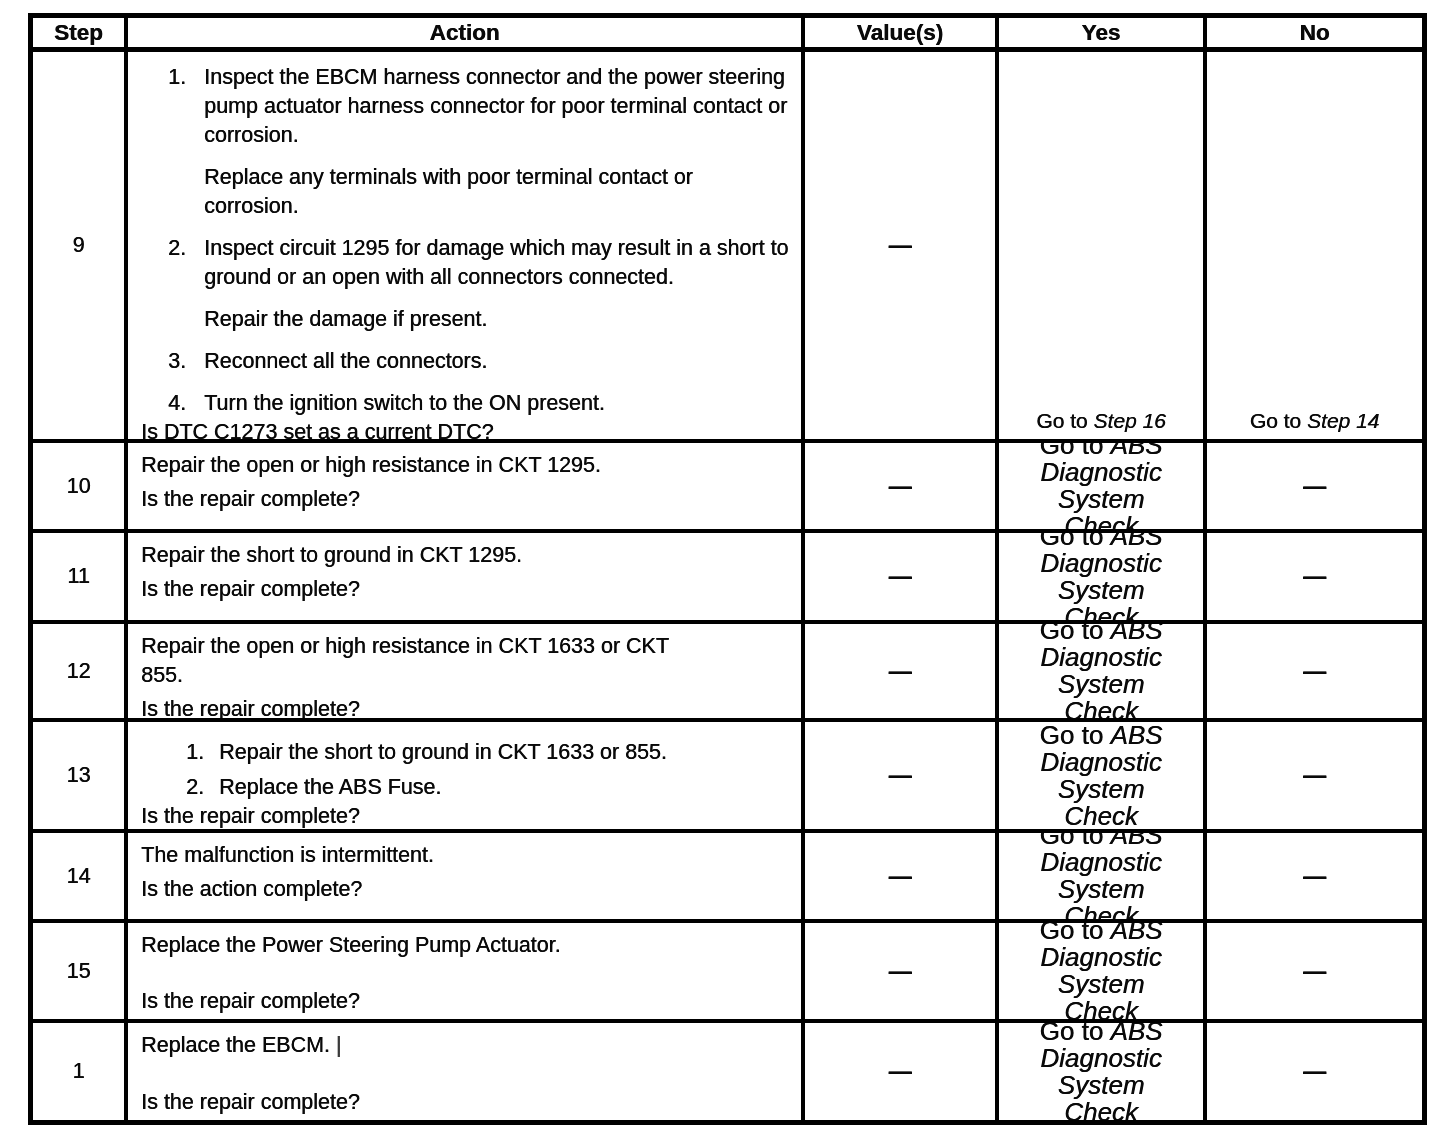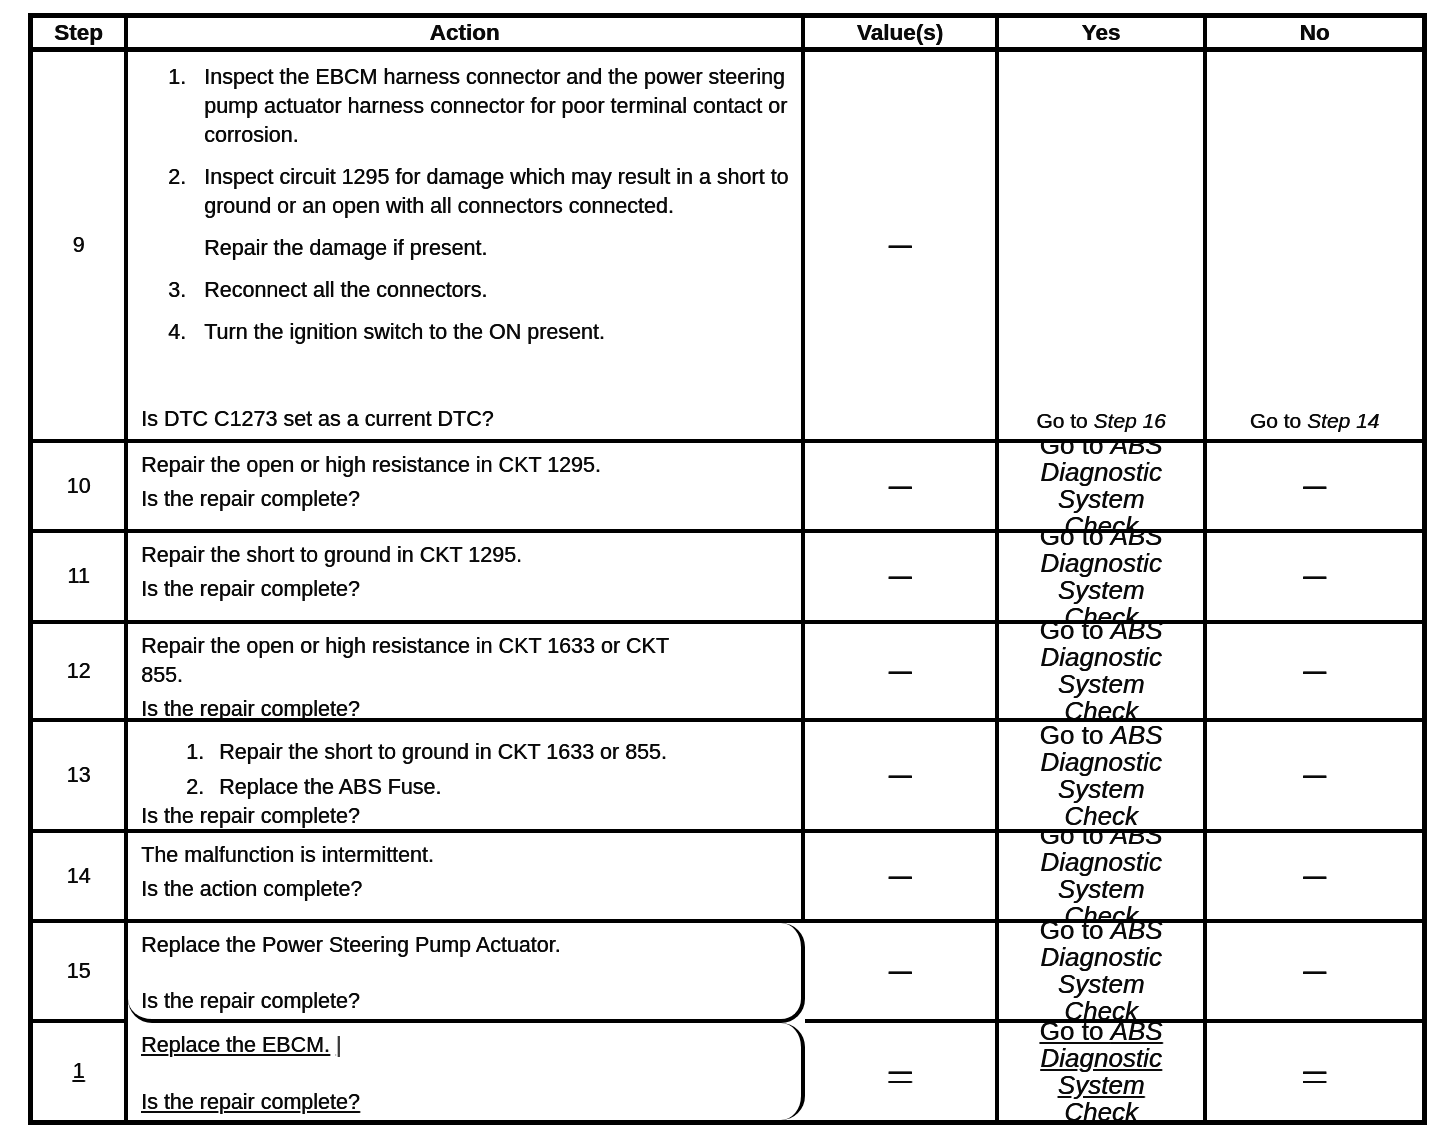--- a/index.html
+++ b/index.html
@@ -30,21 +30,21 @@
     text-shadow: 0.45px 0 0 currentColor; 
   }
   .cell {
     box-sizing: border-box;
     border-right: 4px solid #000;
     border-bottom: 4px solid #000;
     overflow: hidden;
     background: #fff;
   }
   .cell.lc { border-right: none; }
-  .cell.lr { border-bottom: none; text-decoration: underline; }
+  .cell.lr { border-bottom: none; }
   
   .hd {
     display: flex;
     align-items: center;
     justify-content: center;
     font-weight: bold;
     font-size: 22.5px;
     border-bottom-width: 5px;
   }
   
@@ -64,21 +64,21 @@
   }
   
   .action {
     font-size: 21.5px;
     line-height: 29px;
     padding: 8px 8px 5px 13px;
     display: flex;
     flex-direction: column;
   }
   .action .q { margin-top: 5px; }
-  .action.bottomq { justify-content: space-between; padding-bottom: 3px; border-radius: 24px; }
+  .action.bottomq { justify-content: space-between; padding-bottom: 3px; }
   .action .q.endq { margin-top: auto; margin-bottom: 0; }
   .li { display: flex; margin-left: 27px; margin-top: 13px; }
   .li.first { margin-top: 3px; }
   .li .n { flex: 0 0 36px; }
   .li .t { flex: 1; }
   .sub { margin-left: 63px; margin-top: 13px; }
   .li13 { display: flex; margin-left: 45px; margin-top: 6px; }
   .li13.first { margin-top: 8px; }
   .li13 .n { flex: 0 0 33px; }
   .wrapnarrow { max-width: 565px; }
@@ -116,20 +116,21 @@
     <div class="cell hd">Value(s)</div>
     <div class="cell hd">Yes</div>
     <div class="cell hd lc">No</div>
 
     <div class="cell stepc">9</div>
     <div class="cell action">
       <div class="li first">
         <span class="n">1.</span>
         <span class="t">Inspect the EBCM harness connector and the power steering pump actuator harness connector for poor terminal contact or corrosion.</span>
       </div>
+      <div class="sub">Replace any terminals with poor terminal contact or corrosion.</div>
       <div class="li">
         <span class="n">2.</span>
         <span class="t">Inspect circuit 1295 for damage which may result in a short to ground or an open with all connectors connected.</span>
       </div>
       <div class="sub">Repair the damage if present.</div>
       <div class="li">
         <span class="n">3.</span>
         <span class="t">Reconnect all the connectors.</span>
       </div>
       <div class="li">

